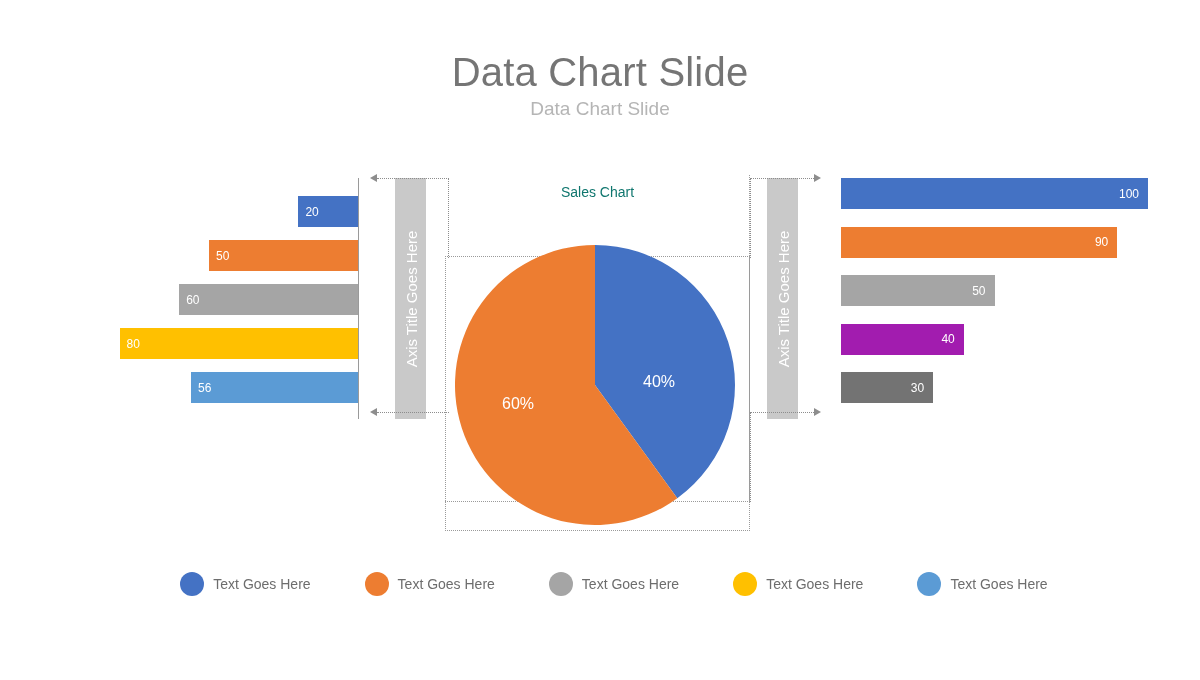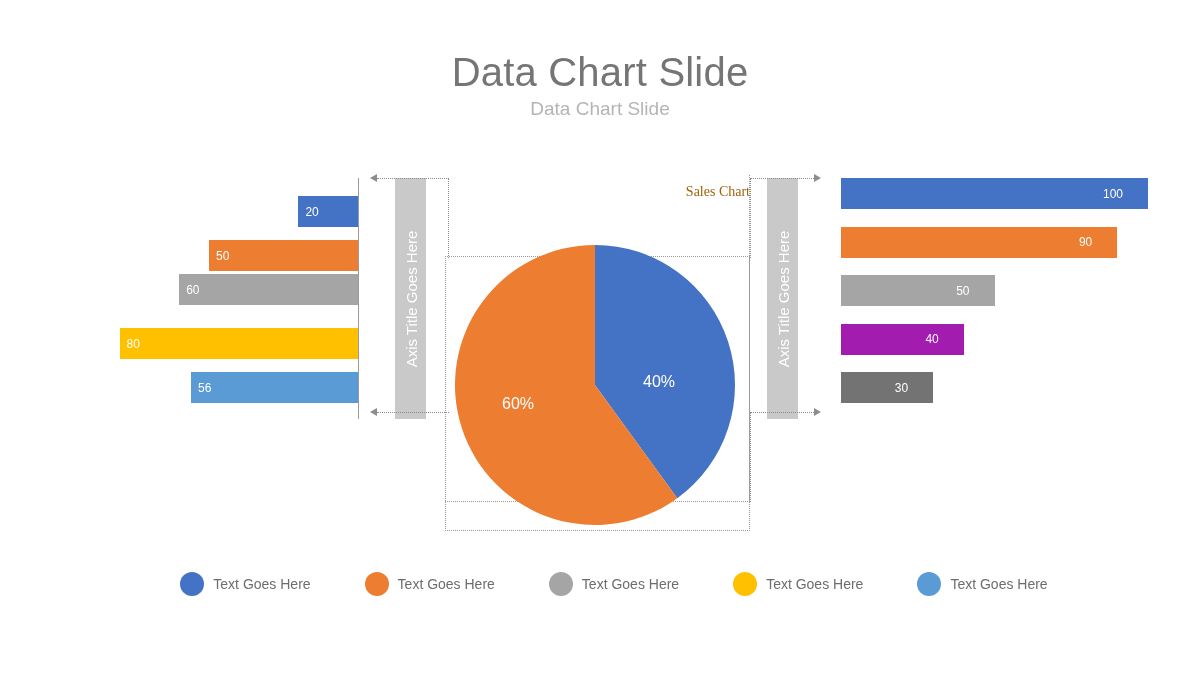--- a/index.html
+++ b/index.html
@@ -108,39 +108,38 @@
     align-items: center;
   }
   .bar span {
     font-size: 12px;
     color: #ffffff;
   }
   
   .bar-left span  { padding-left: 7px; }
   
   .bar-right      { justify-content: flex-end; }
-  .bar-right span { padding-right: 25px; }
+  .bar-right span { padding-right: 9px; }
 
   
   #pie-wrap {
     position: absolute;
     left: 455px;
     top: 245px;
     width: 280px;
     height: 280px;
   }
   #pie-title {
     position: absolute;
     left: 445px;
     top: 184px;
     width: 305px;
-    text-align: right;
+    text-align: center;
     font-size: 14px;
-    color: #a16207;
-    font-family: Liberation Serif, serif;
+    color: #0f766e;
   }
   .pie-label {
     position: absolute;
     font-size: 16px;
     font-weight: 400;
     color: #ffffff;
     white-space: nowrap;
   }
   #pie-label-0 { left: 188px; top: 128px; }
   #pie-label-1 { left:  47px; top: 150px; }
@@ -187,21 +186,21 @@
 
   <div id="left-bar-chart">
     <div class="axis-line" style="left:358px; top:178px; height:241px;"></div>
     <div id="left-bars">
         <div class="bar bar-left" style="top: 196px; width: 59.6px; background: rgb(68, 114, 196); left: 298.4px;">
           <span>20</span>
         </div>
         <div class="bar bar-left" style="top: 240px; width: 149px; background: rgb(237, 125, 49); left: 209px;">
           <span>50</span>
         </div>
-        <div class="bar bar-left" style="top: 274px; width: 178.8px; background: rgb(165, 165, 165); left: 179.2px;">
+        <div class="bar bar-left" style="top: 284px; width: 178.8px; background: rgb(165, 165, 165); left: 179.2px;">
           <span>60</span>
         </div>
         <div class="bar bar-left" style="top: 328px; width: 238.4px; background: rgb(255, 192, 0); left: 119.6px;">
           <span>80</span>
         </div>
         <div class="bar bar-left" style="top: 372px; width: 166.88px; background: rgb(91, 155, 213); left: 191.12px;">
           <span>56</span>
         </div>
       </div>
   </div>

